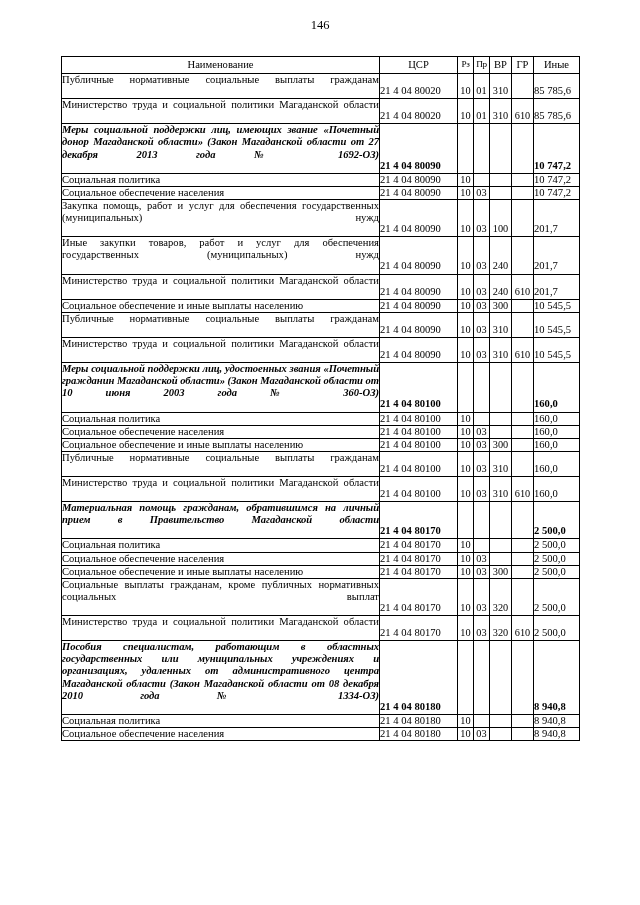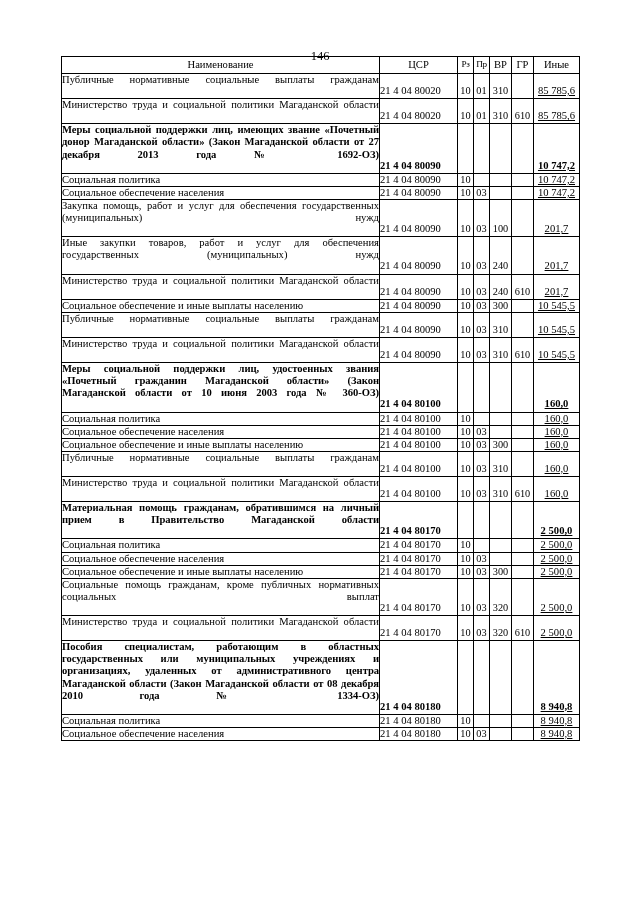--- a/index.html
+++ b/index.html
@@ -16,21 +16,21 @@
     -webkit-font-smoothing: none;
   }
   .page {
     position: relative;
     width: 640px;
     height: 905px;
     box-sizing: border-box;
   }
   .page-number {
     position: absolute;
-    top: 49px;
+    top: 18px;
     left: 0;
     width: 640px;
     text-align: center;
     font-size: 12.5px;
     line-height: 14px;
   }
   .table-wrap {
     position: absolute;
     left: 61px;
     top: 56px;
@@ -92,34 +92,33 @@
     padding: 1px 2px;
     white-space: nowrap;
   }
   td.code {
     text-align: center;
     padding: 1px 0;
     white-space: nowrap;
     font-size: 10.3px;
   }
   td.sum {
-    text-align: center;
+    text-align: left;
     padding: 1px 3px 1px 2px;
     white-space: nowrap;
-    text-decoration: underline;
   }
   
   tr.tall td.csr,
   tr.tall td.code,
   tr.tall td.sum {
     vertical-align: bottom;
     padding-bottom: 1px;
   }
   tr.bold td { font-weight: bold; }
-  tr.bold td.name { letter-spacing: -0.05px; }
+  tr.bold td.name { letter-spacing: -0.05px; font-style: italic; }
 
   
   tr.sec-top td { border-top: 1.6px solid #000; }
   tr.sec-bot td { border-bottom: 1.6px solid #000; }
 </style>
 </head>
 <body>
 
 <div class="page">
 
@@ -331,21 +330,21 @@
           <tr>
             <td class="name">Социальное обеспечение и иные выплаты населению</td>
             <td class="csr">21 4 04 80170</td>
             <td class="code">10</td>
             <td class="code">03</td>
             <td class="code">300</td>
             <td class="code"></td>
             <td class="sum">2 500,0</td>
           </tr>
           <tr class=" tall">
-            <td class="name multi">Социальные помощь гражданам, кроме публичных нормативных социальных выплат</td>
+            <td class="name multi">Социальные выплаты гражданам, кроме публичных нормативных социальных выплат</td>
             <td class="csr">21 4 04 80170</td>
             <td class="code">10</td>
             <td class="code">03</td>
             <td class="code">320</td>
             <td class="code"></td>
             <td class="sum">2 500,0</td>
           </tr>
           <tr class=" tall">
             <td class="name multi">Министерство труда и социальной политики Магаданской области</td>
             <td class="csr">21 4 04 80170</td>

